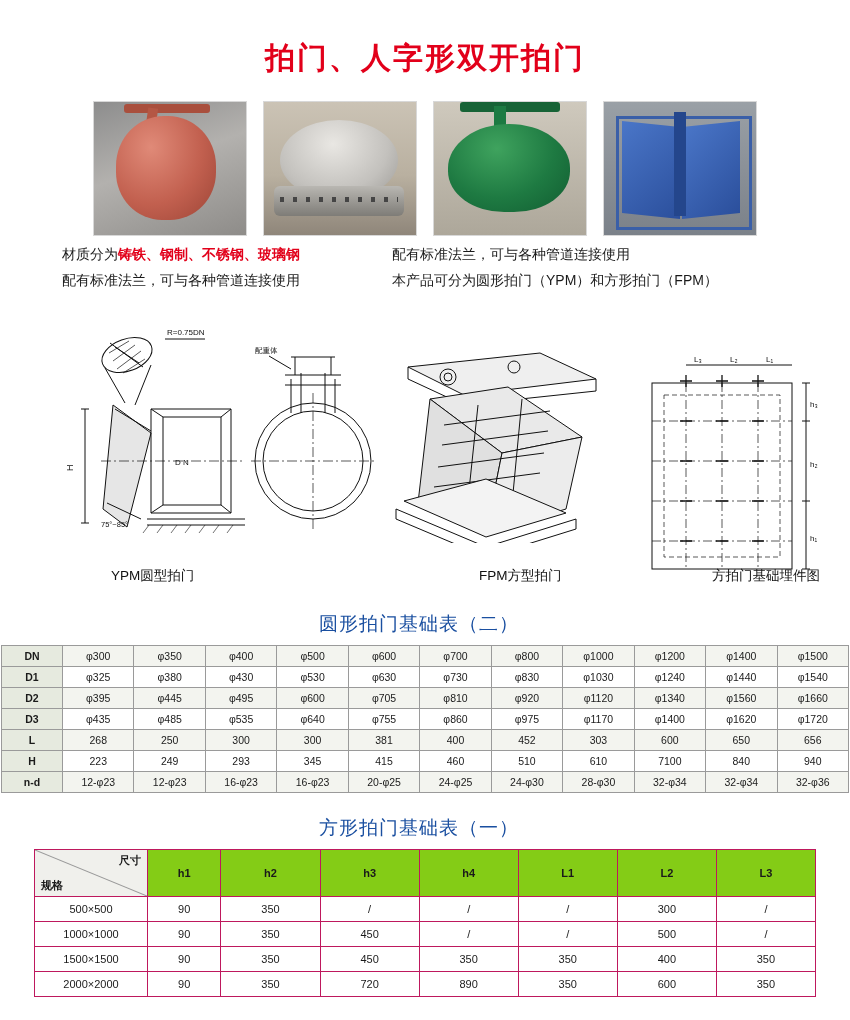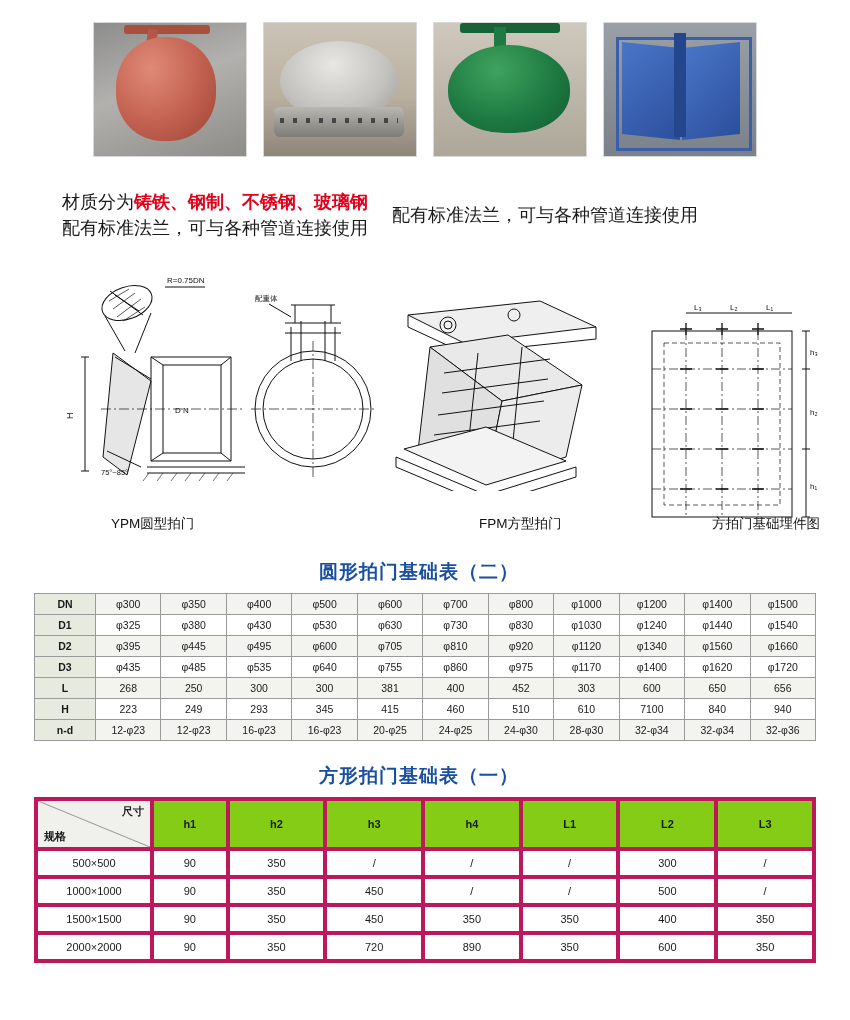--- a/index.html
+++ b/index.html
@@ -49,60 +49,61 @@
   
   .p4 .bg{background:linear-gradient(180deg,#9aa0a6 0%,#7b8189 100%);}
   .p4 .leaf{position:absolute;top:22px;width:58px;height:92px;
     background:linear-gradient(135deg,#4a76c8,#2b4f9c);}
   .p4 .l1{left:18px;transform:skewY(6deg);}
   .p4 .l2{left:78px;transform:skewY(-6deg);}
   .p4 .frame{position:absolute;left:12px;top:14px;width:130px;height:108px;border:3px solid #3a5fa8;}
   .p4 .hinge{position:absolute;left:70px;top:10px;width:12px;height:104px;background:#24468c;}
 
   
-  .features{display:flex;margin:32px 0 0 62px;font-size:18px;line-height:26px;align-items:center;}
+  .features{display:flex;margin:5px 0 0 62px;font-size:14px;line-height:26px;}
   .col-left{width:330px;}
   .col-right{width:420px;}
   .hl{color:#e2001a;font-weight:bold;}
 
   
   .drawings{position:relative;height:300px;margin-top:12px;}
   .dwg{position:absolute;}
   .dwg svg{display:block;}
   .capt{
     position:absolute;font-size:13.5px;color:#111;margin-left:36px;
   }
 
   
   .sec-title{
-    text-align:center;color:#1a4fa0;font-size:19px;font-weight:bold;
+    text-align:center;color:#1a4fa0;font-size:19px;font-weight:normal;
     margin:6px 12px 8px 0;letter-spacing:1px;
   }
 
   
   table{border-collapse:collapse;font-size:10.5px;}
-  .tbl1{width:782px;margin:0 auto;}
+  .tbl1{width:848px;margin:0 auto;}
   .tbl1 th,.tbl1 td{border:1px solid #9a9a9a;height:20px;text-align:center;padding:0 2px;}
   .tbl1 th{background:#e6eadf;font-weight:bold;width:56px;}
   .tbl1 td{background:#f3f4ef;}
   .tbl1 tr:nth-child(even) td{background:#ffffff;}
 
   .tbl2{width:782px;margin:0 auto;font-size:11px;}
-  .tbl2 td,.tbl2 th{border:4px solid #be185d;height:22px;text-align:center;}
+  .tbl2 td,.tbl2 th{border:1px solid #be185d;height:22px;text-align:center;}
   .tbl2 thead th{background:#84cc16;font-weight:bold;}
   .tbl2 .corner{position:relative;height:44px;width:110px;background:#f0f0ec;}
   .tbl2 .corner .diag{position:absolute;left:0;top:0;width:100%;height:100%;}
   .tbl2 .corner .t1{position:absolute;right:6px;top:3px;font-weight:bold;}
   .tbl2 .corner .t2{position:absolute;left:6px;bottom:3px;font-weight:bold;}
 </style>
 </head>
 <body>
 
 <div class="page">
 
+  <div class="main-title">拍门、人字形双开拍门</div>
 
   <div class="photos">
     <div class="photo p1">
       <div class="bg"></div>
         <div class="bar"></div>
         <div class="arm"></div>
         <div class="body"></div>
     </div>
     <div class="photo p2">
       <div class="bg"></div>
@@ -126,20 +127,21 @@
 
   <div class="features">
     <div class="col-left">
       <div>
         <span>材质分为</span><span class="hl">铸铁、钢制、不锈钢、玻璃钢</span>
       </div>
       <div>配有标准法兰，可与各种管道连接使用</div>
     </div>
     <div class="col-right">
       <div>配有标准法兰，可与各种管道连接使用</div>
+      <div>本产品可分为圆形拍门（YPM）和方形拍门（FPM）</div>
     </div>
   </div>
 
   <div class="drawings">
 
     <div class="dwg" style="left:55px;top:8px;">
       <svg width="320" height="250" viewBox="0 0 320 250">
         <g stroke="#111" fill="none" stroke-width="1">
 
           <ellipse cx="72" cy="42" rx="26" ry="16" transform="rotate(-20 72 42)" fill="#fff"></ellipse>

